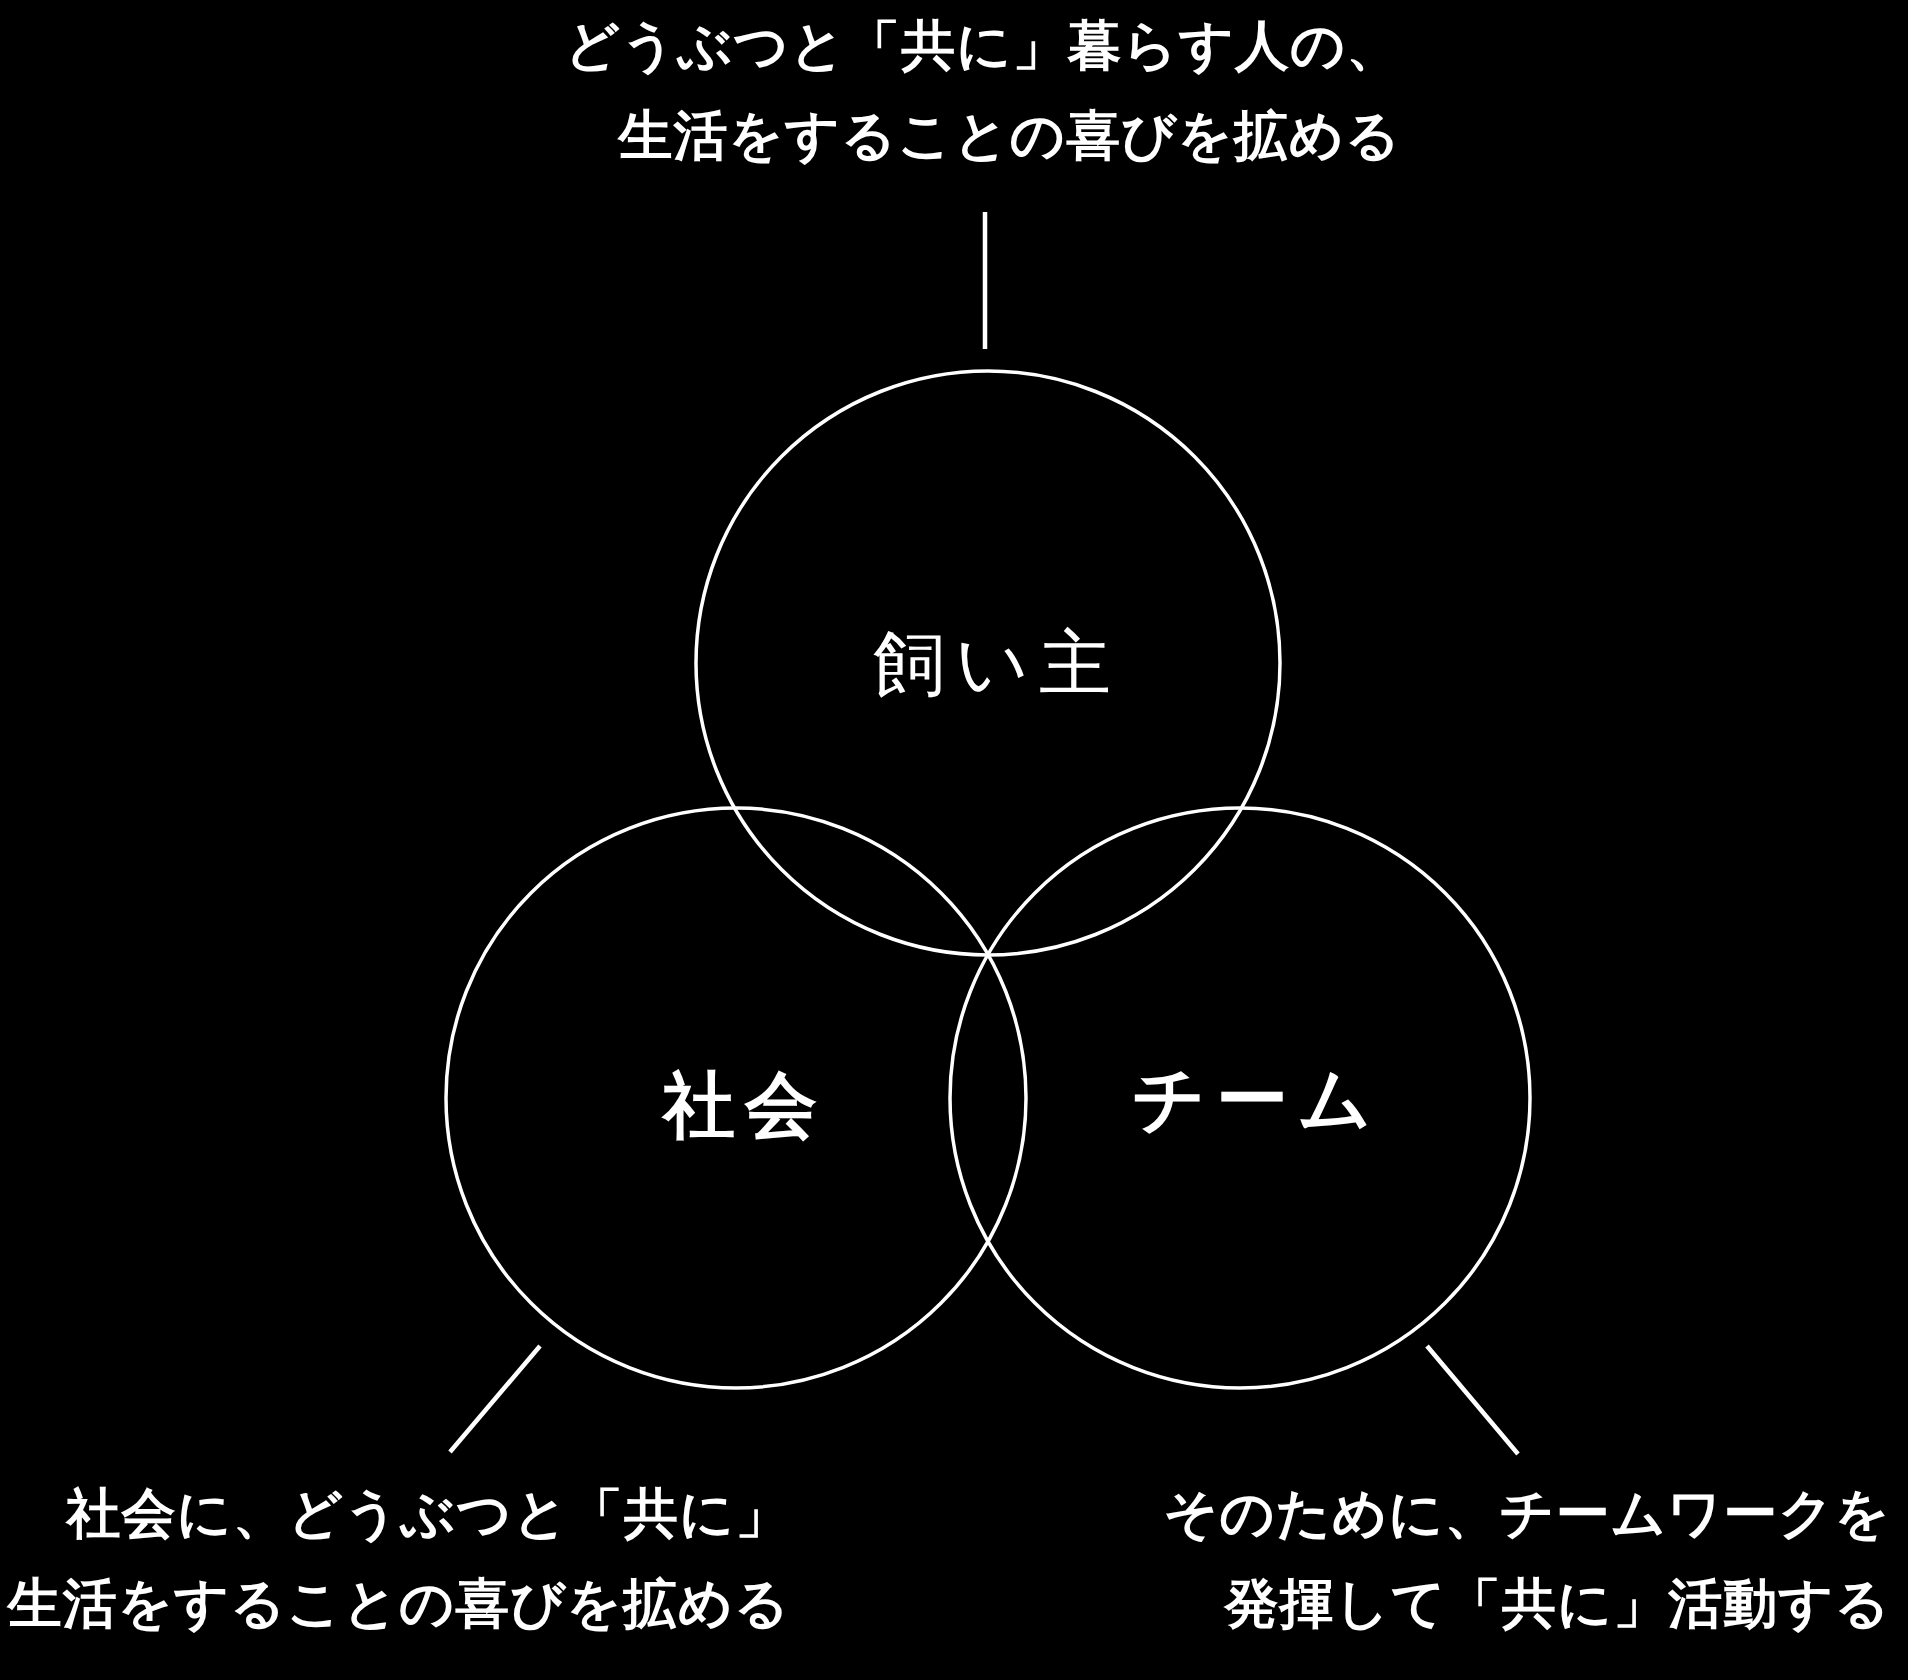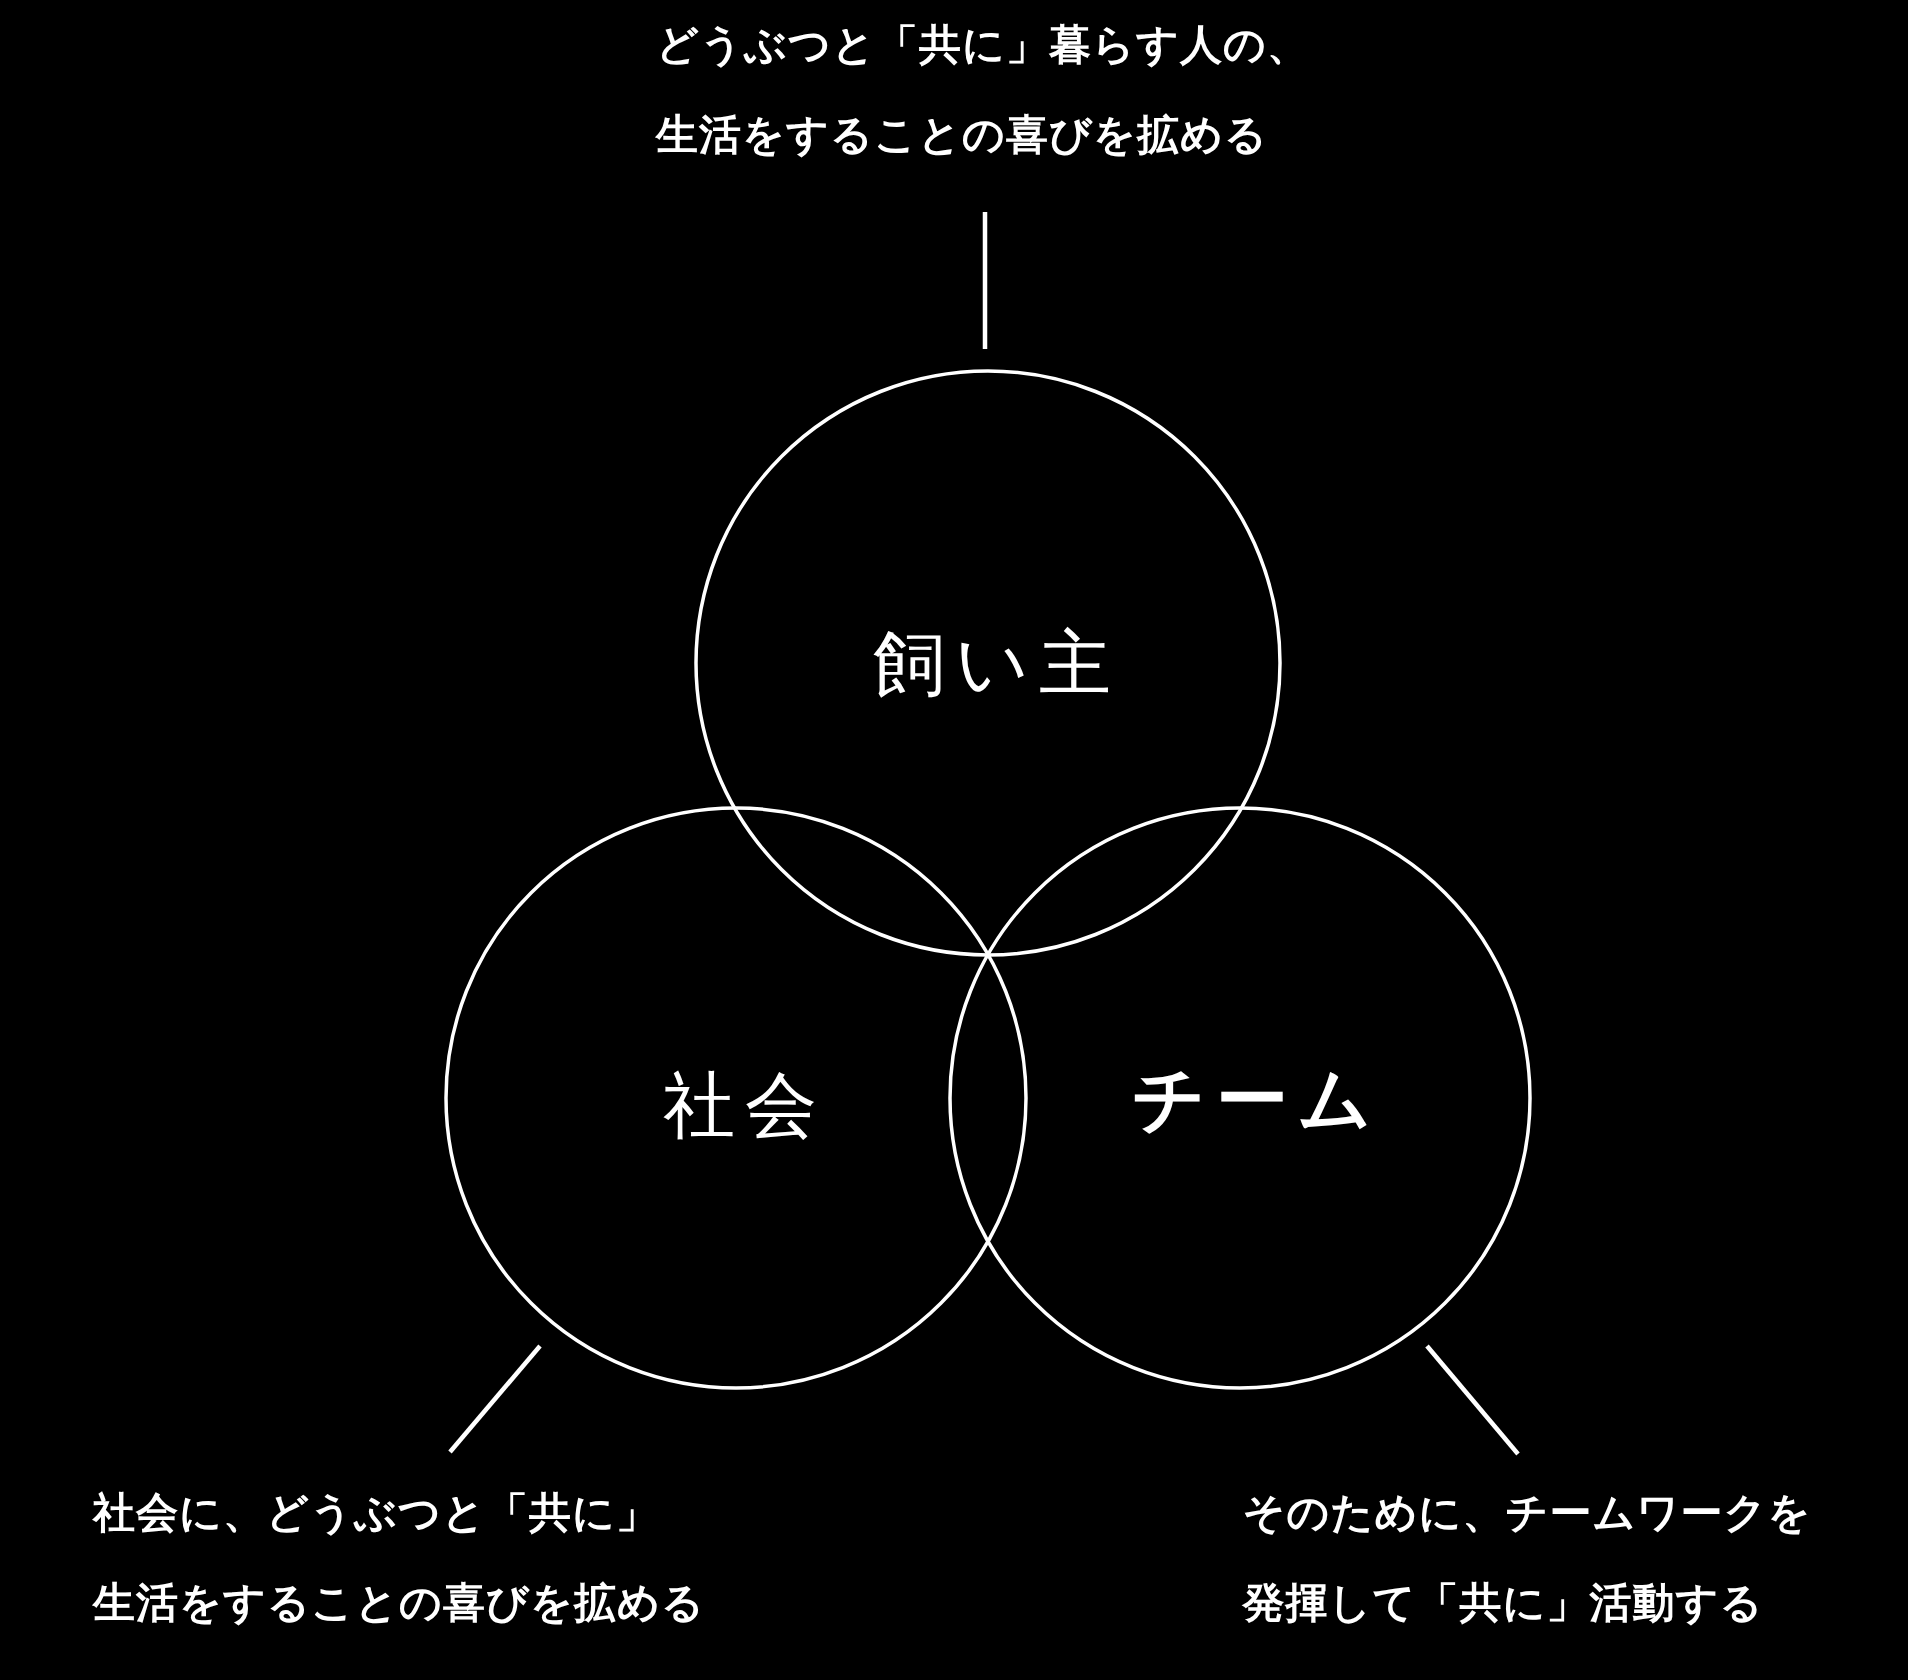--- a/index.html
+++ b/index.html
@@ -23,45 +23,45 @@
     position: absolute;
     left: 0;
     top: 0;
     width: 1908px;
     height: 1680px;
     color: var(--fg);
   }
   .annotation {
     position: absolute;
     transform: translateX(-50%);
-    text-align: left;
+    text-align: right;
     font-family: "Liberation Sans", "DejaVu Sans", sans-serif;
     font-weight: 700;
-    font-size: 42px;
+    font-size: 54px;
     line-height: 90px;
     letter-spacing: 1px;
     color: var(--fg);
     white-space: nowrap;
   }
   .annotation-top   { left: 983px;  top: 0px; }
   .annotation-bl    { left: 399px;  top: 1468px; }
   .annotation-br    { left: 1527px; top: 1468px; }
   .circle-label {
     position: absolute;
     transform: translate(-50%, -50%);
     font-family: "Liberation Serif", "DejaVu Serif", serif;
     font-weight: 400;
     font-size: 72px;
     letter-spacing: 0.14em;
     text-indent: 0.14em; 
     color: var(--fg);
     white-space: nowrap;
   }
   .label-owner   { left: 992px;  top: 664px; }
-  .label-society { left: 740px;  top: 1106px; }
+  .label-society { left: 740px;  top: 1106px; font-weight: bold; }
   .label-team    { left: 1252px; top: 1100px; font-weight: bold; }
 </style>
 </head>
 <body>
 
 <div class="stage">
 
   <svg class="diagram-svg" viewBox="0 0 1908 1680" xmlns="http://www.w3.org/2000/svg" fill="none">
 
     <circle cx="988" cy="663" r="292" stroke="currentColor" stroke-width="3.5" fill="none"></circle>

